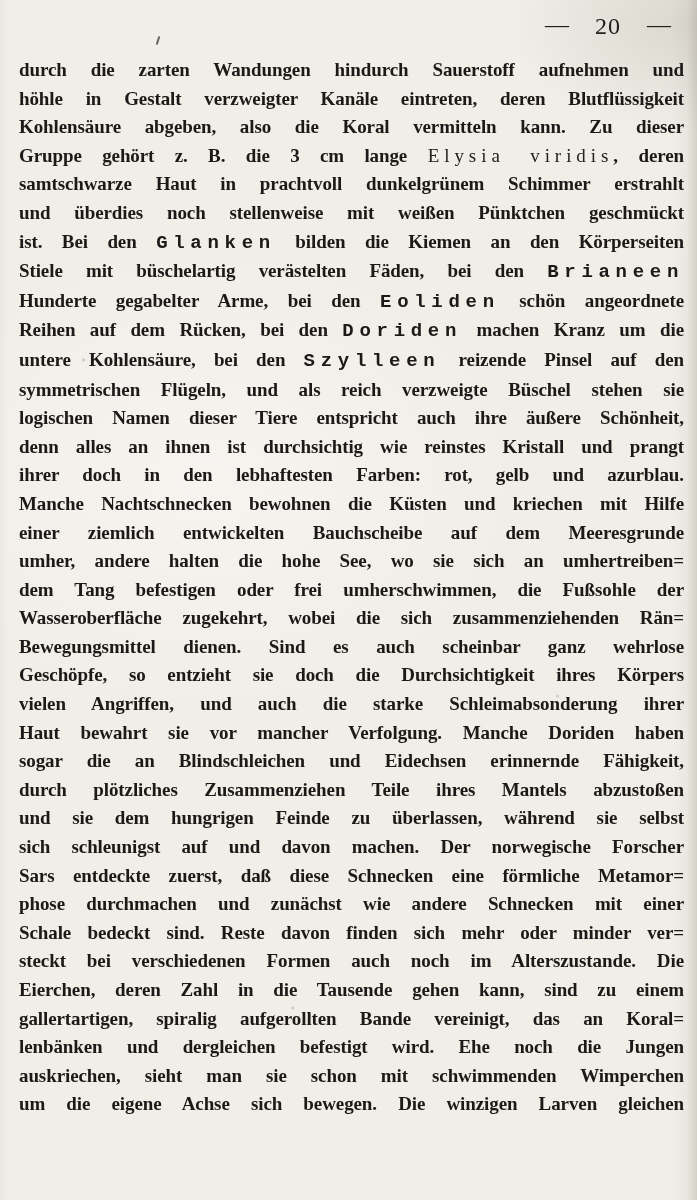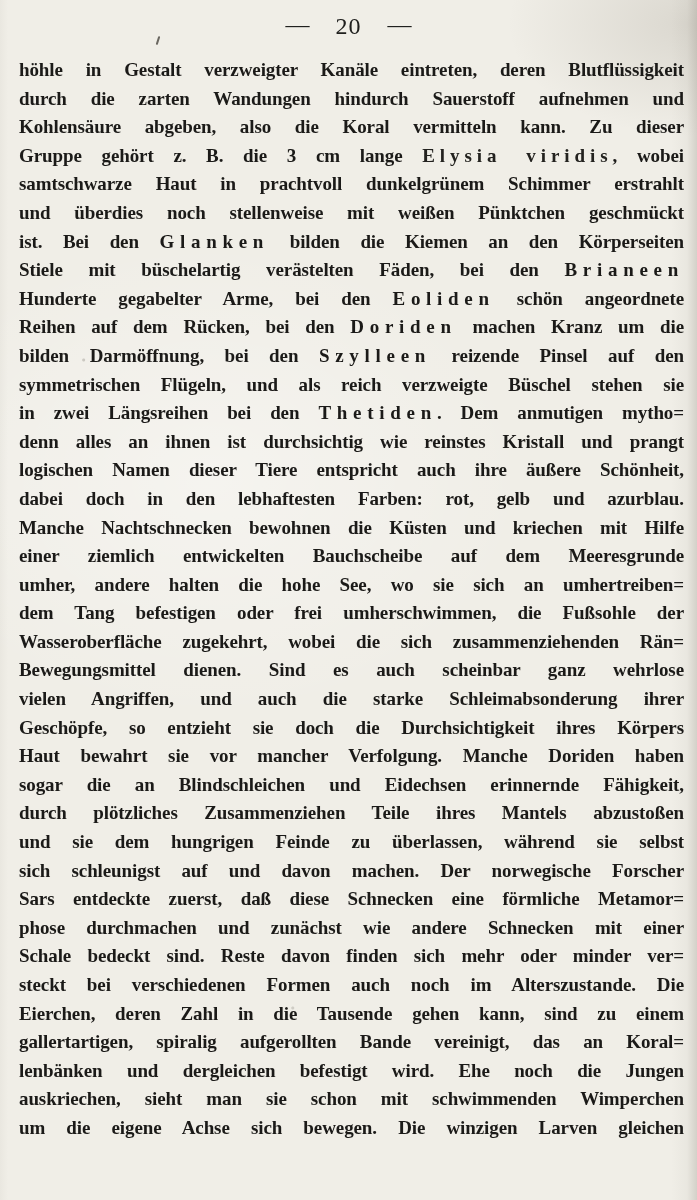--- a/index.html
+++ b/index.html
@@ -17,21 +17,21 @@
       linear-gradient(to left, rgba(110,104,92,0.22), rgba(110,104,92,0.05) 10px, rgba(110,104,92,0) 26px),
       linear-gradient(to right, rgba(110,104,92,0.05), rgba(110,104,92,0) 8px),
       radial-gradient(circle 1.5px at 12% 30%, rgba(90,85,75,0.25) 1px, transparent 2px),
       radial-gradient(circle 1.5px at 80% 58%, rgba(90,85,75,0.20) 1px, transparent 2px),
       radial-gradient(circle 1px at 42% 84%, rgba(90,85,75,0.22) 1px, transparent 2px),
       radial-gradient(ellipse 400px 300px at 30% 40%, rgba(255,255,255,0.35), transparent 80%);
     color:#191817;
   }
   .header{
     padding-top:13px;
-    text-align:center;
+    text-align:right;
     font-size:24px;
     font-weight:400;
     color:#20201e;
   }
   .header .dash{display:inline-block;margin:0 26px;transform:translateY(-2px);}
   .header .pagenum{letter-spacing:1px;font-family:"Liberation Serif",serif;}
   .ink-speck{
     position:absolute;left:157px;top:36px;width:2px;height:9px;
     background:#4a4640;transform:rotate(18deg);border-radius:1px;opacity:.8;
   }
@@ -43,63 +43,62 @@
     font-size:19px;
     line-height:28.6px;
     font-weight:700;
     letter-spacing:-0.1px;
     text-align:justify;
     text-align-last:justify;
     white-space:nowrap;
     color:#1b1a18;
   }
   .line span{white-space:normal;}
-  .spaced{letter-spacing:0.30em;}
+  .spaced{letter-spacing:0.30em;font-family:Liberation Mono, monospace;}
   .antiqua{
-    font-weight:700;
+    font-weight:400;
     letter-spacing:0.26em;
     color:#23221f;
     margin-top:24px;
   }
 </style>
 </head>
 <body>
 
 <div class="page">
   <div class="ink-speck"></div>
 
   <div class="header">
     <span class="dash">—</span><span class="pagenum">20</span><span class="dash">—</span>
   </div>
 
   <div class="text-block">
+      <div class="line"><span>durch die zarten Wandungen hindurch Sauerstoff aufnehmen und</span></div>
       <div class="line"><span>höhle in Gestalt verzweigter Kanäle eintreten, deren Blutflüssigkeit</span></div>
-      <div class="line"><span>durch die zarten Wandungen hindurch Sauerstoff aufnehmen und</span></div>
       <div class="line"><span>Kohlensäure abgeben, also die Koral vermitteln kann. Zu dieser</span></div>
-      <div class="line"><span>Gruppe gehört z. B. die 3 cm lange </span><span class="antiqua">Elysia viridis</span><span>, wobei</span></div>
+      <div class="line"><span>Gruppe gehört z. B. die 3 cm lange </span><span class="antiqua">Elysia viridis</span><span>, deren</span></div>
       <div class="line"><span>samtschwarze Haut in prachtvoll dunkelgrünem Schimmer erstrahlt</span></div>
       <div class="line"><span>und überdies noch stellenweise mit weißen Pünktchen geschmückt</span></div>
       <div class="line"><span>ist. Bei den </span><span class="spaced">Glanken</span><span> bilden die Kiemen an den Körperseiten</span></div>
       <div class="line"><span>Stiele mit büschelartig verästelten Fäden, bei den </span><span class="spaced">Brianeen</span></div>
       <div class="line"><span>Hunderte gegabelter Arme, bei den </span><span class="spaced">Eoliden</span><span> schön angeordnete</span></div>
       <div class="line"><span>Reihen auf dem Rücken, bei den </span><span class="spaced">Doriden</span><span> machen Kranz um die</span></div>
-      <div class="line"><span>bilden Darmöffnung, bei den </span><span class="spaced">Szylleen</span><span> reizende Pinsel auf den</span></div>
+      <div class="line"><span>untere Kohlensäure, bei den </span><span class="spaced">Szylleen</span><span> reizende Pinsel auf den</span></div>
       <div class="line"><span>symmetrischen Flügeln, und als reich verzweigte Büschel stehen sie</span></div>
-      <div class="line"><span>in zwei Längsreihen bei den </span><span class="spaced">Thetiden</span><span>. Dem anmutigen mytho=</span></div>
+      <div class="line"><span>logischen Namen dieser Tiere entspricht auch ihre äußere Schönheit,</span></div>
       <div class="line"><span>denn alles an ihnen ist durchsichtig wie reinstes Kristall und prangt</span></div>
-      <div class="line"><span>logischen Namen dieser Tiere entspricht auch ihre äußere Schönheit,</span></div>
-      <div class="line"><span>dabei doch in den lebhaftesten Farben: rot, gelb und azurblau.</span></div>
+      <div class="line"><span>ihrer doch in den lebhaftesten Farben: rot, gelb und azurblau.</span></div>
       <div class="line"><span>Manche Nachtschnecken bewohnen die Küsten und kriechen mit Hilfe</span></div>
       <div class="line"><span>einer ziemlich entwickelten Bauchscheibe auf dem Meeresgrunde</span></div>
       <div class="line"><span>umher, andere halten die hohe See, wo sie sich an umhertreiben=</span></div>
       <div class="line"><span>dem Tang befestigen oder frei umherschwimmen, die Fußsohle der</span></div>
       <div class="line"><span>Wasseroberfläche zugekehrt, wobei die sich zusammenziehenden Rän=</span></div>
       <div class="line"><span>Bewegungsmittel dienen. Sind es auch scheinbar ganz wehrlose</span></div>
+      <div class="line"><span>Geschöpfe, so entzieht sie doch die Durchsichtigkeit ihres Körpers</span></div>
       <div class="line"><span>vielen Angriffen, und auch die starke Schleimabsonderung ihrer</span></div>
-      <div class="line"><span>Geschöpfe, so entzieht sie doch die Durchsichtigkeit ihres Körpers</span></div>
       <div class="line"><span>Haut bewahrt sie vor mancher Verfolgung. Manche Doriden haben</span></div>
       <div class="line"><span>sogar die an Blindschleichen und Eidechsen erinnernde Fähigkeit,</span></div>
       <div class="line"><span>durch plötzliches Zusammenziehen Teile ihres Mantels abzustoßen</span></div>
       <div class="line"><span>und sie dem hungrigen Feinde zu überlassen, während sie selbst</span></div>
       <div class="line"><span>sich schleunigst auf und davon machen. Der norwegische Forscher</span></div>
       <div class="line"><span>Sars entdeckte zuerst, daß diese Schnecken eine förmliche Metamor=</span></div>
       <div class="line"><span>phose durchmachen und zunächst wie andere Schnecken mit einer</span></div>
       <div class="line"><span>Schale bedeckt sind. Reste davon finden sich mehr oder minder ver=</span></div>
       <div class="line"><span>steckt bei verschiedenen Formen auch noch im Alterszustande. Die</span></div>
       <div class="line"><span>Eierchen, deren Zahl in die Tausende gehen kann, sind zu einem</span></div>

